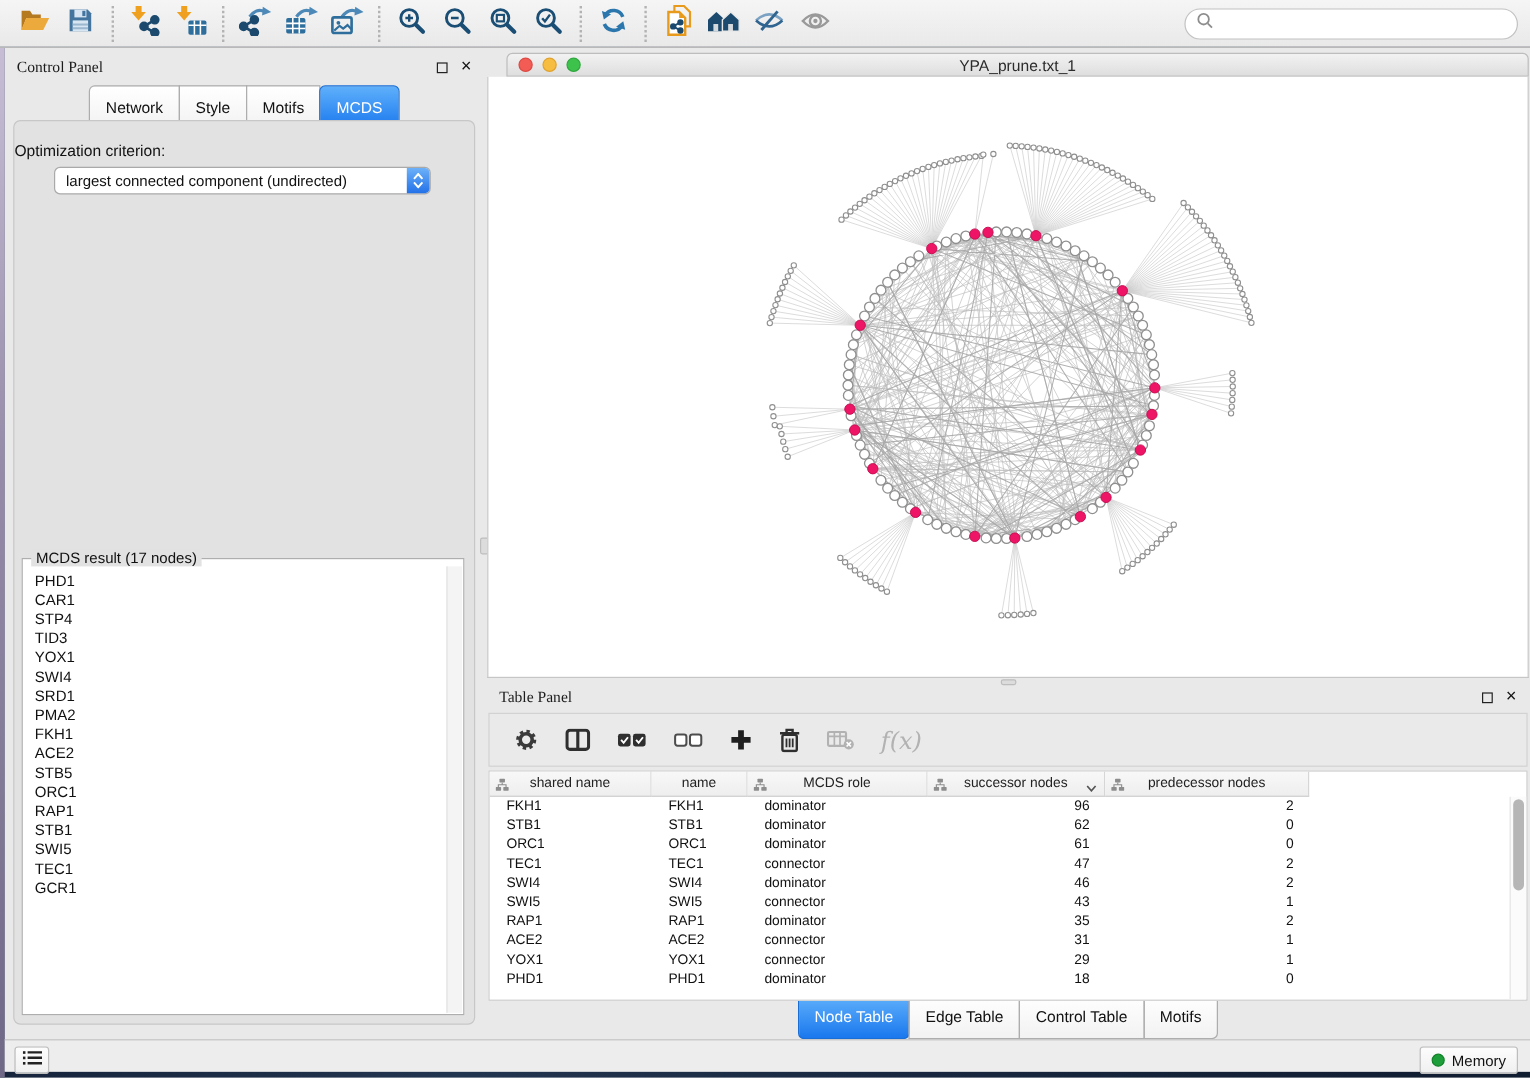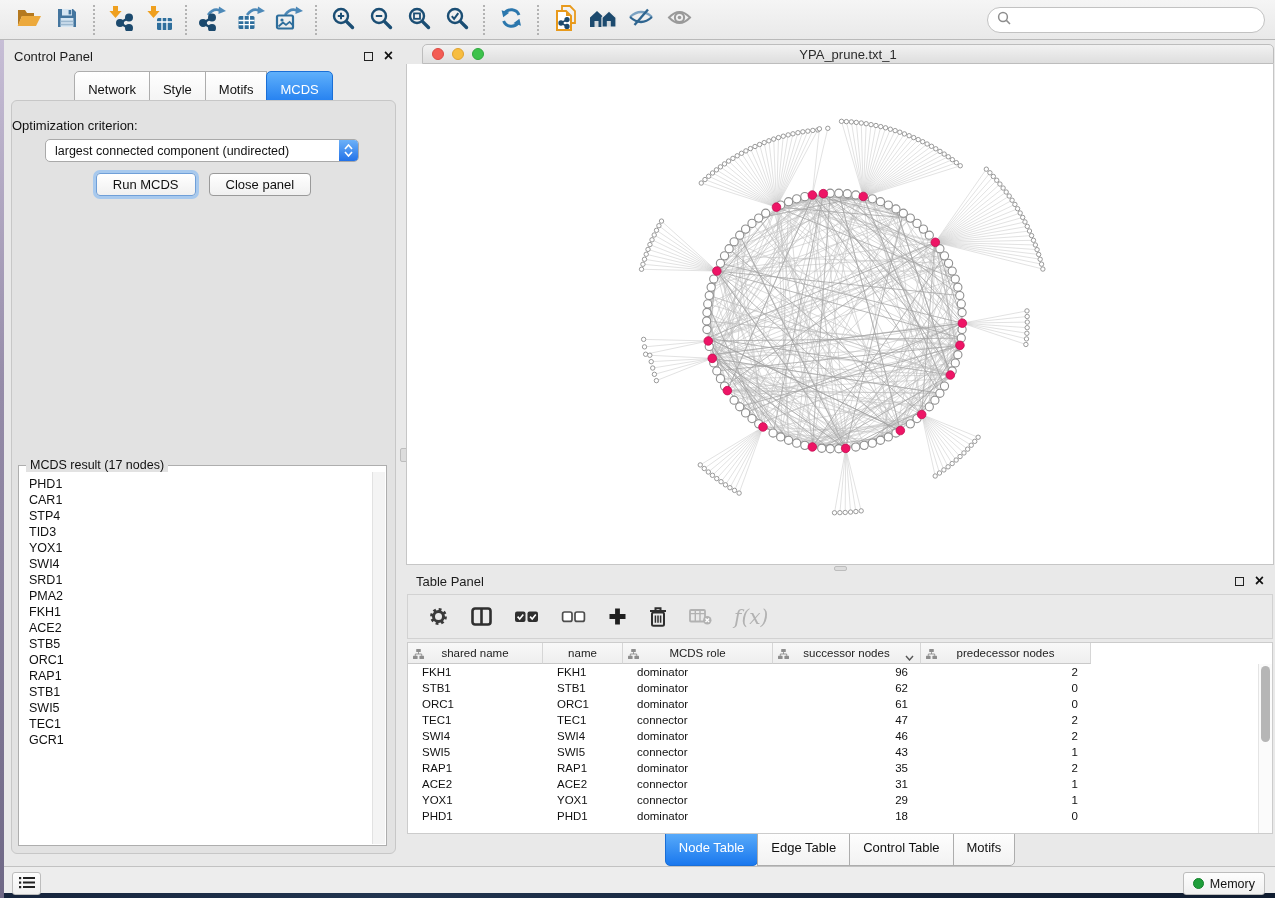--- a/index.html
+++ b/index.html
@@ -16,21 +16,21 @@
   .searchbox { width:278px; height:26px; background:#fff; border:1px solid #c2c2c2; border-radius:13px;
     display:flex; align-items:center; padding:0 9px; gap:6px; }
 
   
   .left-strip { position:absolute; left:0; top:40px; width:4px; bottom:0;
     background:linear-gradient(#c7bed6,#968ca9 40%,#6f6886); }
   .app { position:absolute; left:4px; top:40px; right:0; bottom:5px; background:#e9e9e9; }
 
   
   .control-panel { position:absolute; left:0; top:4px; width:399px; bottom:33px; }
-  .panel-titlebar { height:24px; display:flex; align-items:center; padding:0 10px; }
+  .panel-titlebar { height:24px; display:flex; align-items:center; padding:0 10px;font-family:Liberation Serif, serif; }
   .panel-title { font-size:13px; color:#1c1c1c; }
   .panel-titlebar .win-icons { margin-left:auto; display:flex; align-items:center; gap:11px; }
   .float-glyph { width:9px; height:9px; border:1.6px solid #222; display:inline-block; }
   .close-glyph { font-size:16px; font-weight:900; color:#111; line-height:10px; }
 
   .tabs-row { display:flex; justify-content:center; margin-top:3px; }
   .tab { height:37px; padding:0 13px; background:linear-gradient(#ffffff,#f2f2f2); border:1px solid #adadad;
     font-size:13px; color:#111; display:flex; align-items:center; margin-left:-1px; }
   .tab:first-child { border-radius:5px 0 0 5px; margin-left:0; }
   .tab:last-child { border-radius:0 5px 5px 0; }
@@ -289,24 +289,20 @@
       <div class="dropdown">
         <span class="dropdown-value">largest connected component (undirected)</span>
         <span class="dropdown-stepper">
           <svg width="9" height="6" viewBox="0 0 9 6">
               <path d="M1 5l3.5-4L8 5" stroke="#fff" stroke-width="1.6" fill="none"></path>
             </svg>
           <svg width="9" height="6" viewBox="0 0 9 6">
               <path d="M1 1l3.5 4L8 1" stroke="#fff" stroke-width="1.6" fill="none"></path>
             </svg>
         </span>
-      </div>
-      <div class="btn-row">
-        <button class="btn focused">Run MCDS</button>
-        <button class="btn">Close panel</button>
       </div>
       <div class="groupbox">
         <span class="groupbox-legend">MCDS result (17 nodes)</span>
         <div class="mcds-list">
             <div class="list-item">PHD1</div>
             <div class="list-item">CAR1</div>
             <div class="list-item">STP4</div>
             <div class="list-item">TID3</div>
             <div class="list-item">YOX1</div>
             <div class="list-item">SWI4</div>

